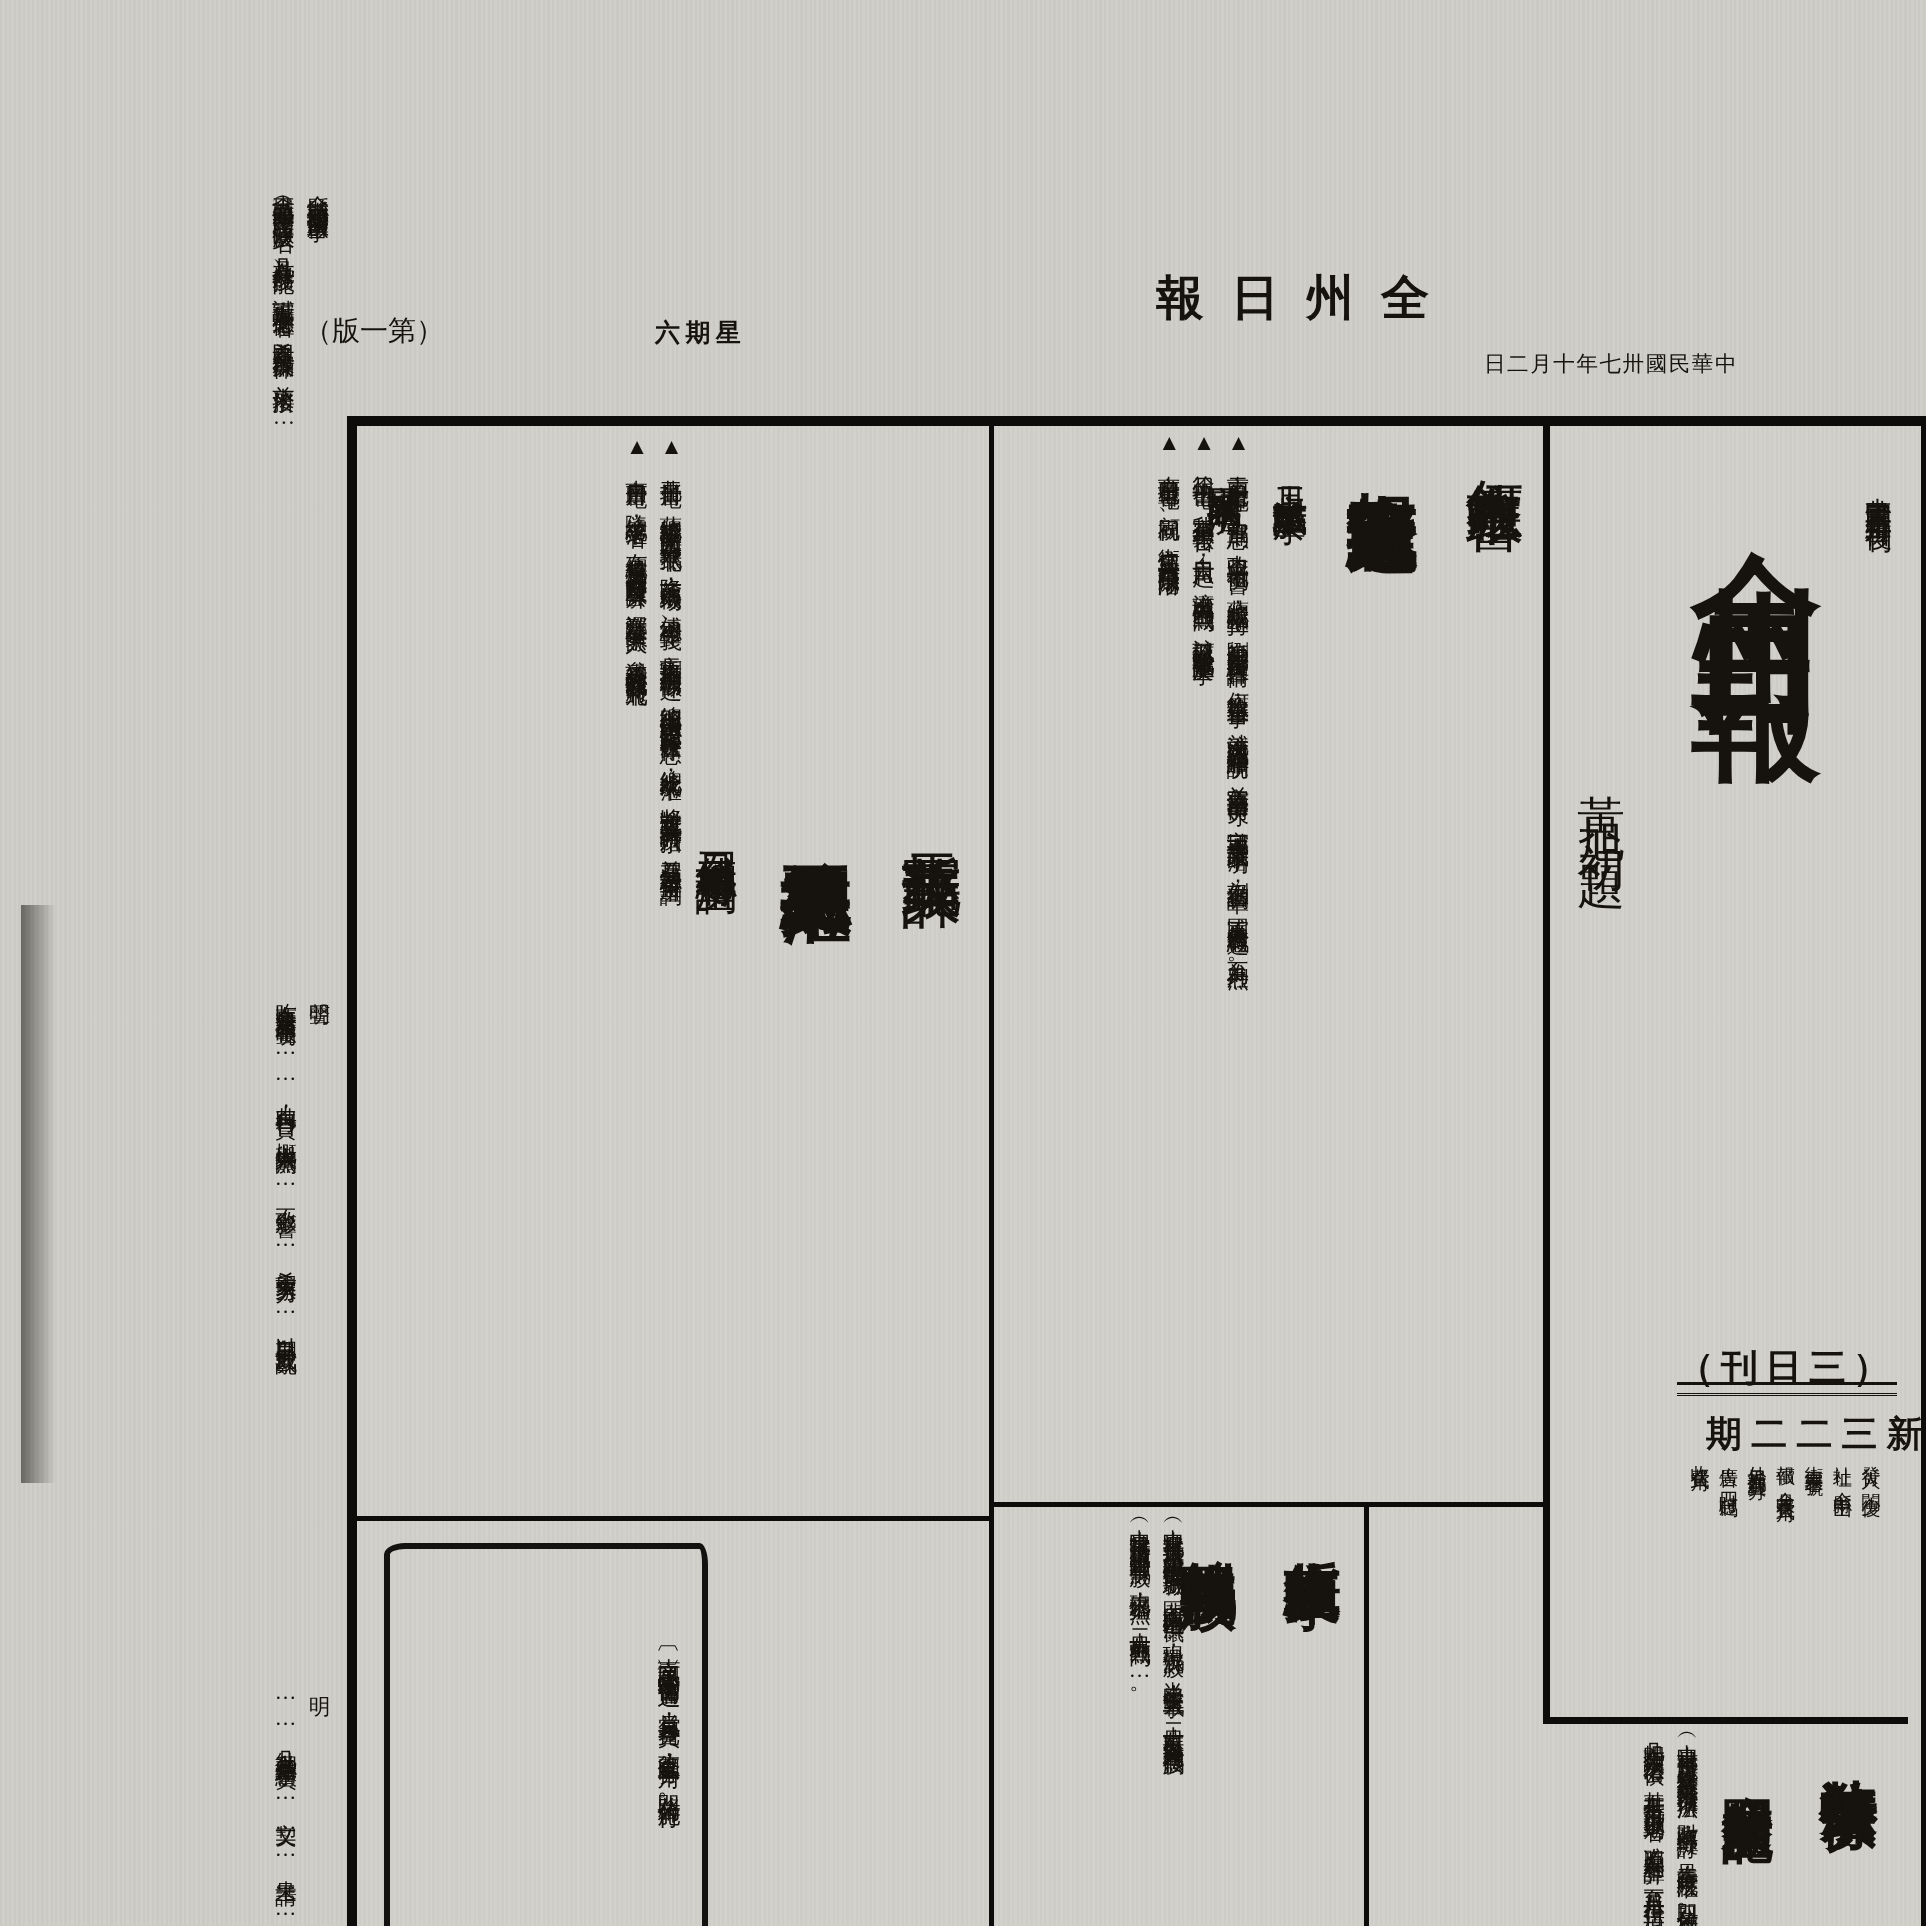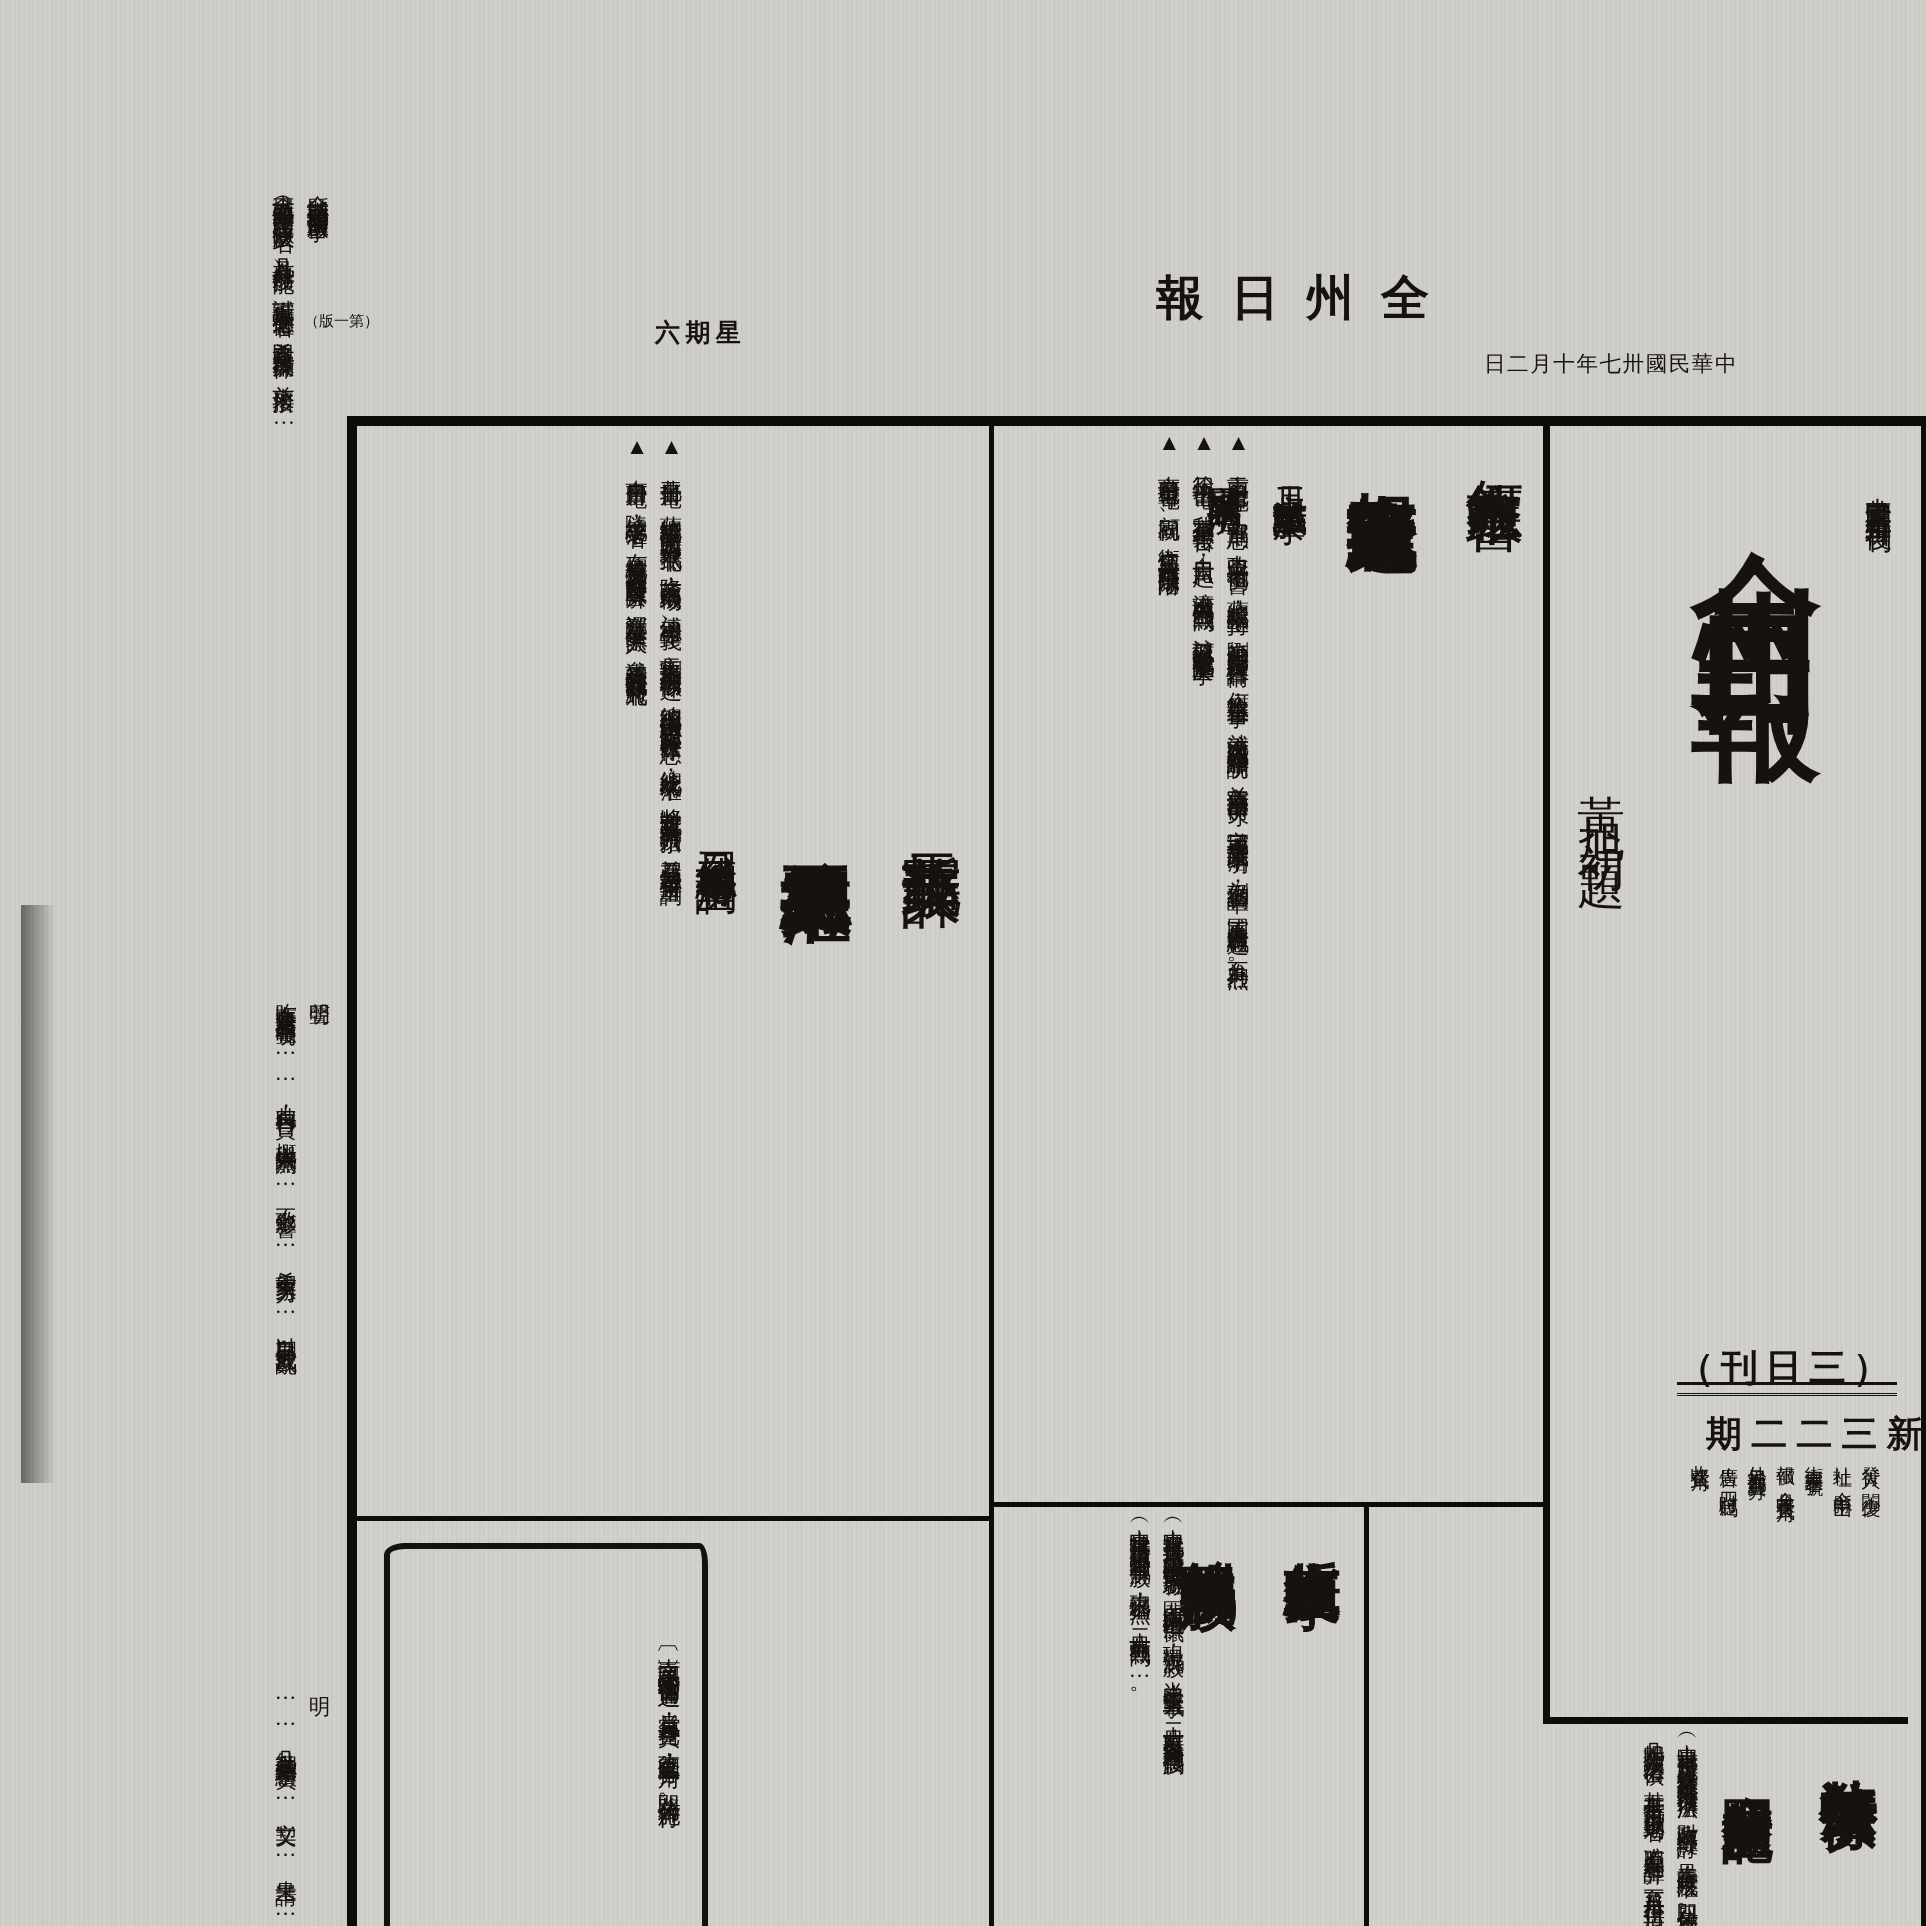--- a/index.html
+++ b/index.html
@@ -23,21 +23,21 @@
   .wavybox{border:6.2px solid #141210;border-radius:21px 8.5px 23px 10px/11.6px 21.6px 9.2px 18.5px;}
   .mast-border{border-left:7px solid #0e0c0a;border-bottom:7px solid #0e0c0a;}
   .underline2{border-bottom:3.9px double #141210;text-decoration:underline;}
 </style>
 </head>
 <body>
 
 <div class="grain"></div>
 <div class="abs streak" style="left:21px;top:905px;width:35px;height:578px;"></div>
 
-<div class="abs" style="left:304px;top:312px;font-size:15px;">（版一第）</div>
+<div class="abs" style="left:304px;top:312px;font-size:28px;">（版一第）</div>
 <div class="abs bold" style="left:655px;top:316px;font-size:25px;letter-spacing:5.4px;">六期星</div>
 <div class="abs bold hrtl" style="left:1156px;top:266px;font-size:48px;letter-spacing:27px;">報日州全</div>
 <div class="abs" style="left:1484px;top:349px;font-size:21.6px;letter-spacing:1.5px;">日二月十年七卅國民華中</div>
 
 <div class="abs v" style="left:96px;top:177px;width:239px;height:778px;font-size:22.3px;">全縣城南義渡招僱船伕啟事
 查城南義渡（即南門渡）尚缺渡伕一名，凡具有撐船技能、誠實可靠願應僱者，希即覓具殷實舖保，前來接洽……</div>
 <div class="abs v" style="left:96px;top:986px;width:239px;height:655px;font-size:21.6px;">聲明
 昨有唐建華君來本報聲明：……由其自行告貸，概與本人無關……不致影響……希望大家努力……以期早日完成戡亂。</div>
 <div class="abs v" style="left:96px;top:1680px;width:239px;height:331px;font-size:21.6px;">明
 ……凡納私章需繳手續費……文契……未呈請……作廢……</div>

